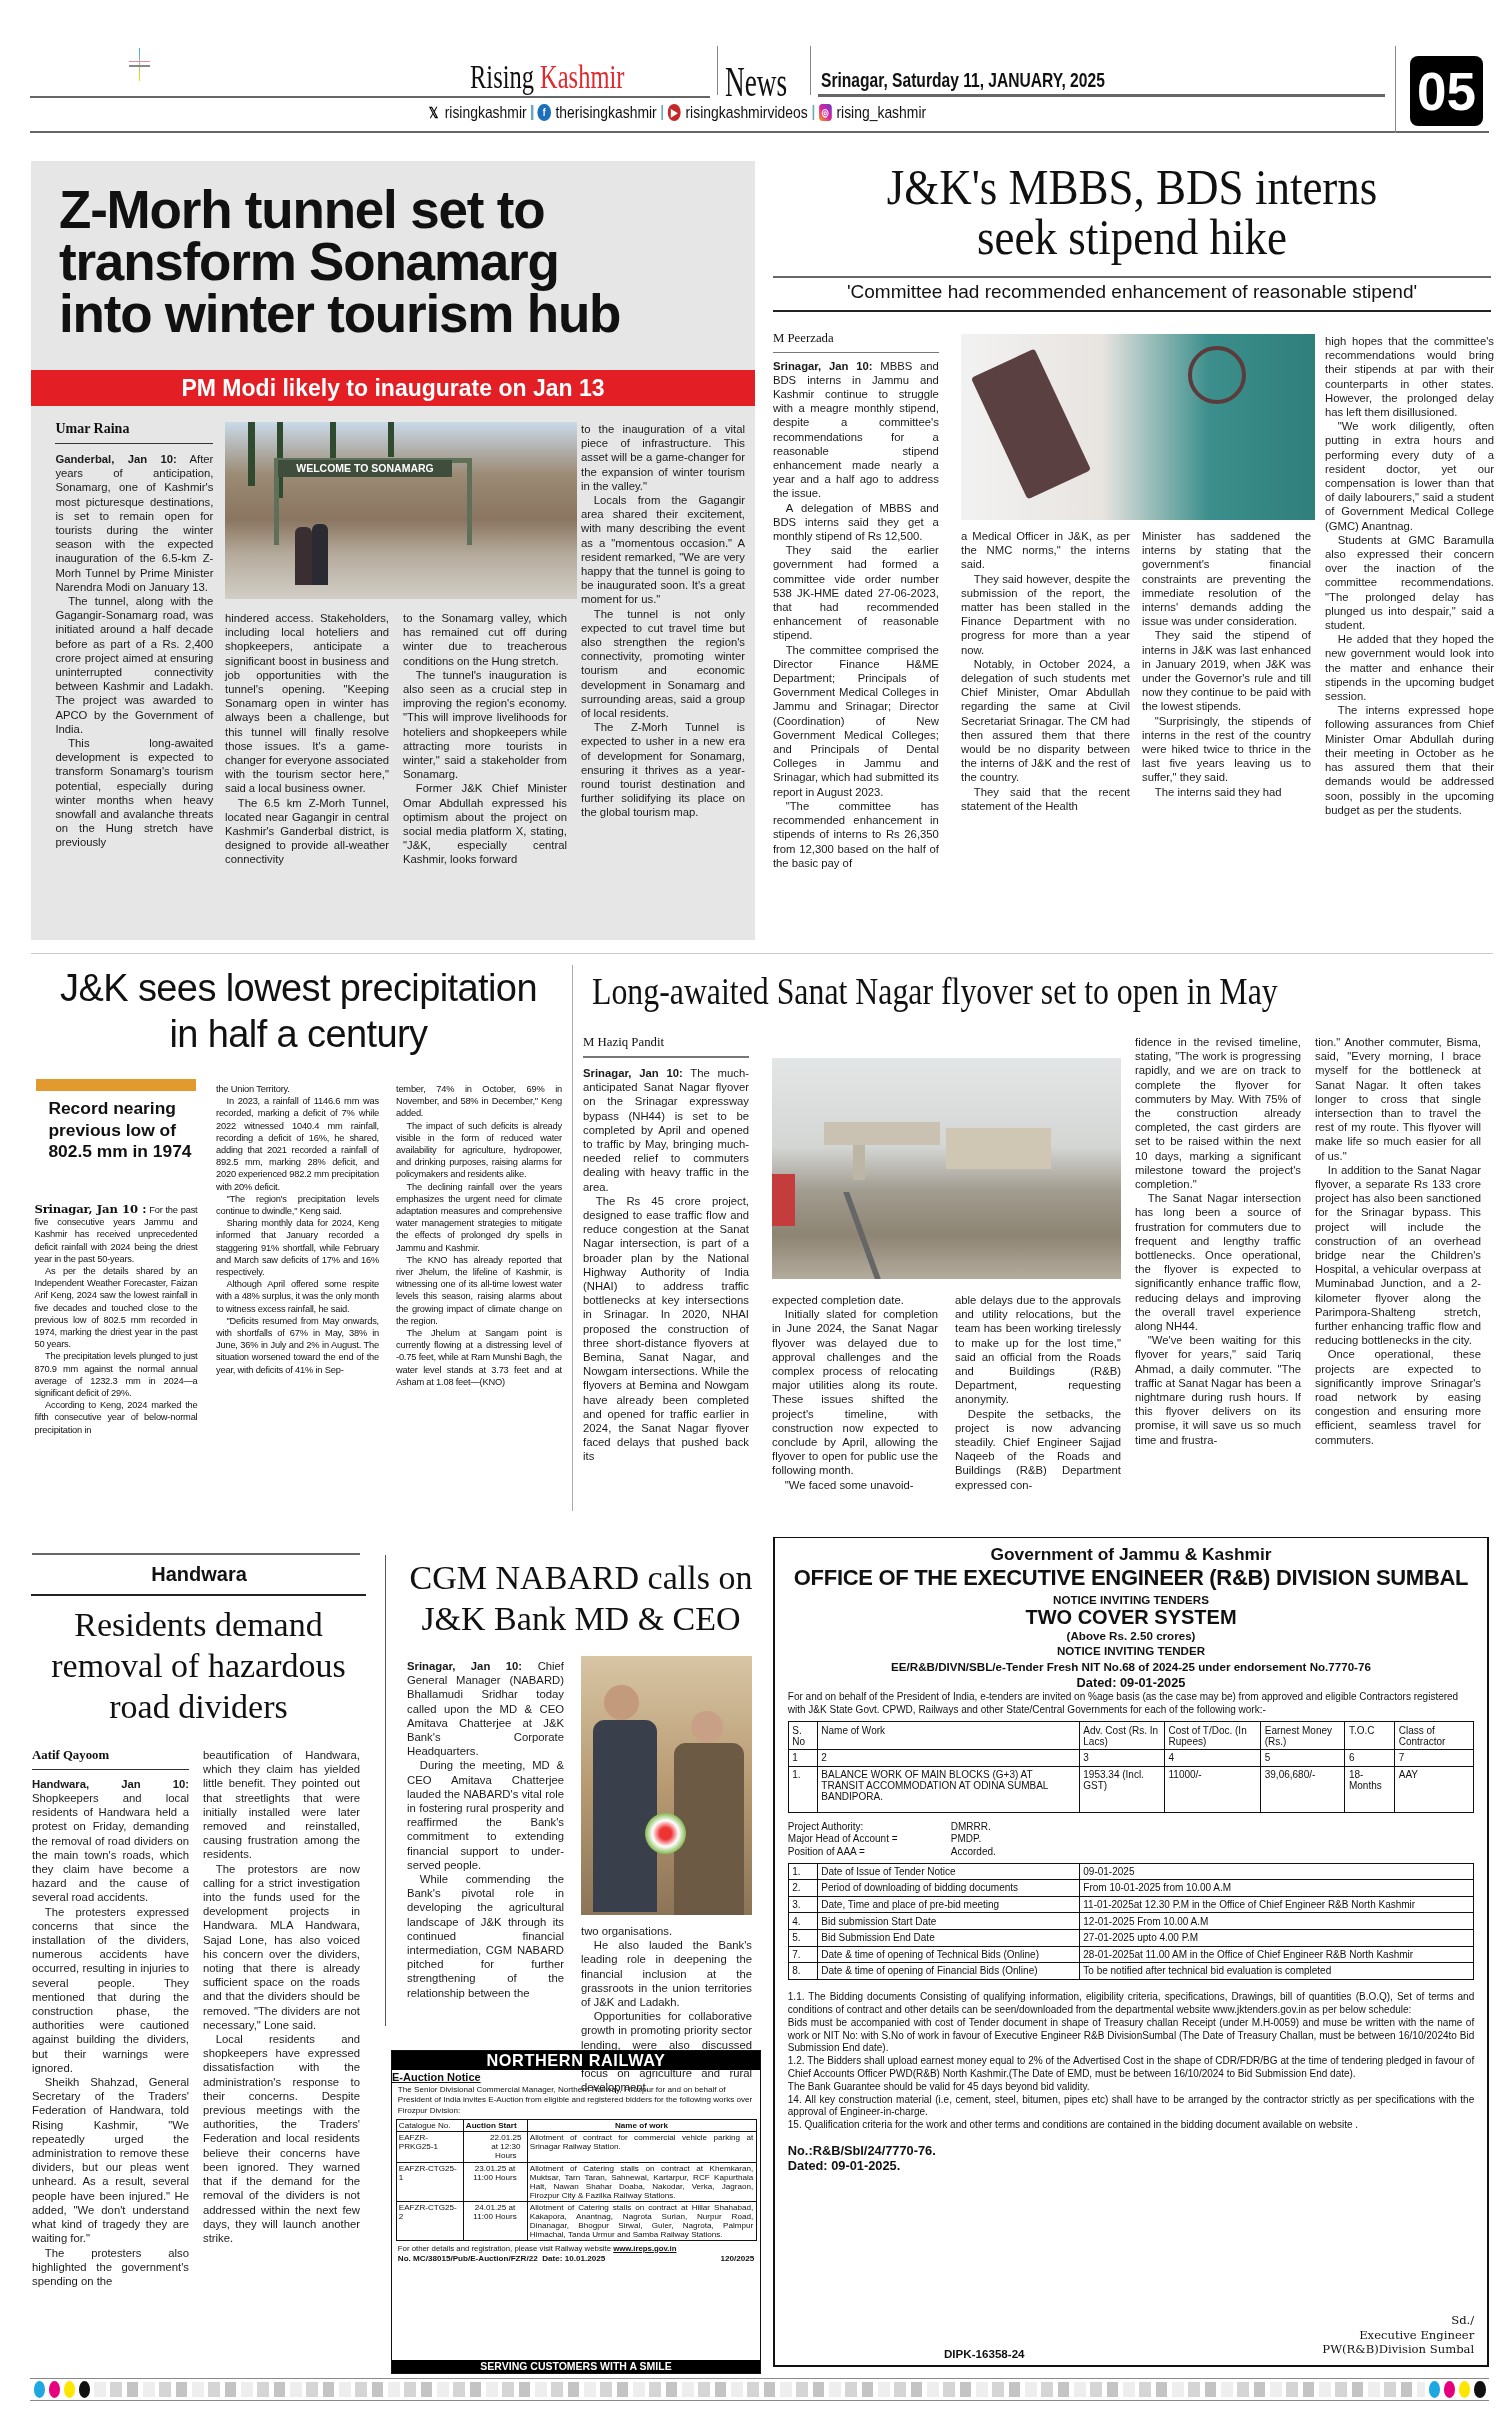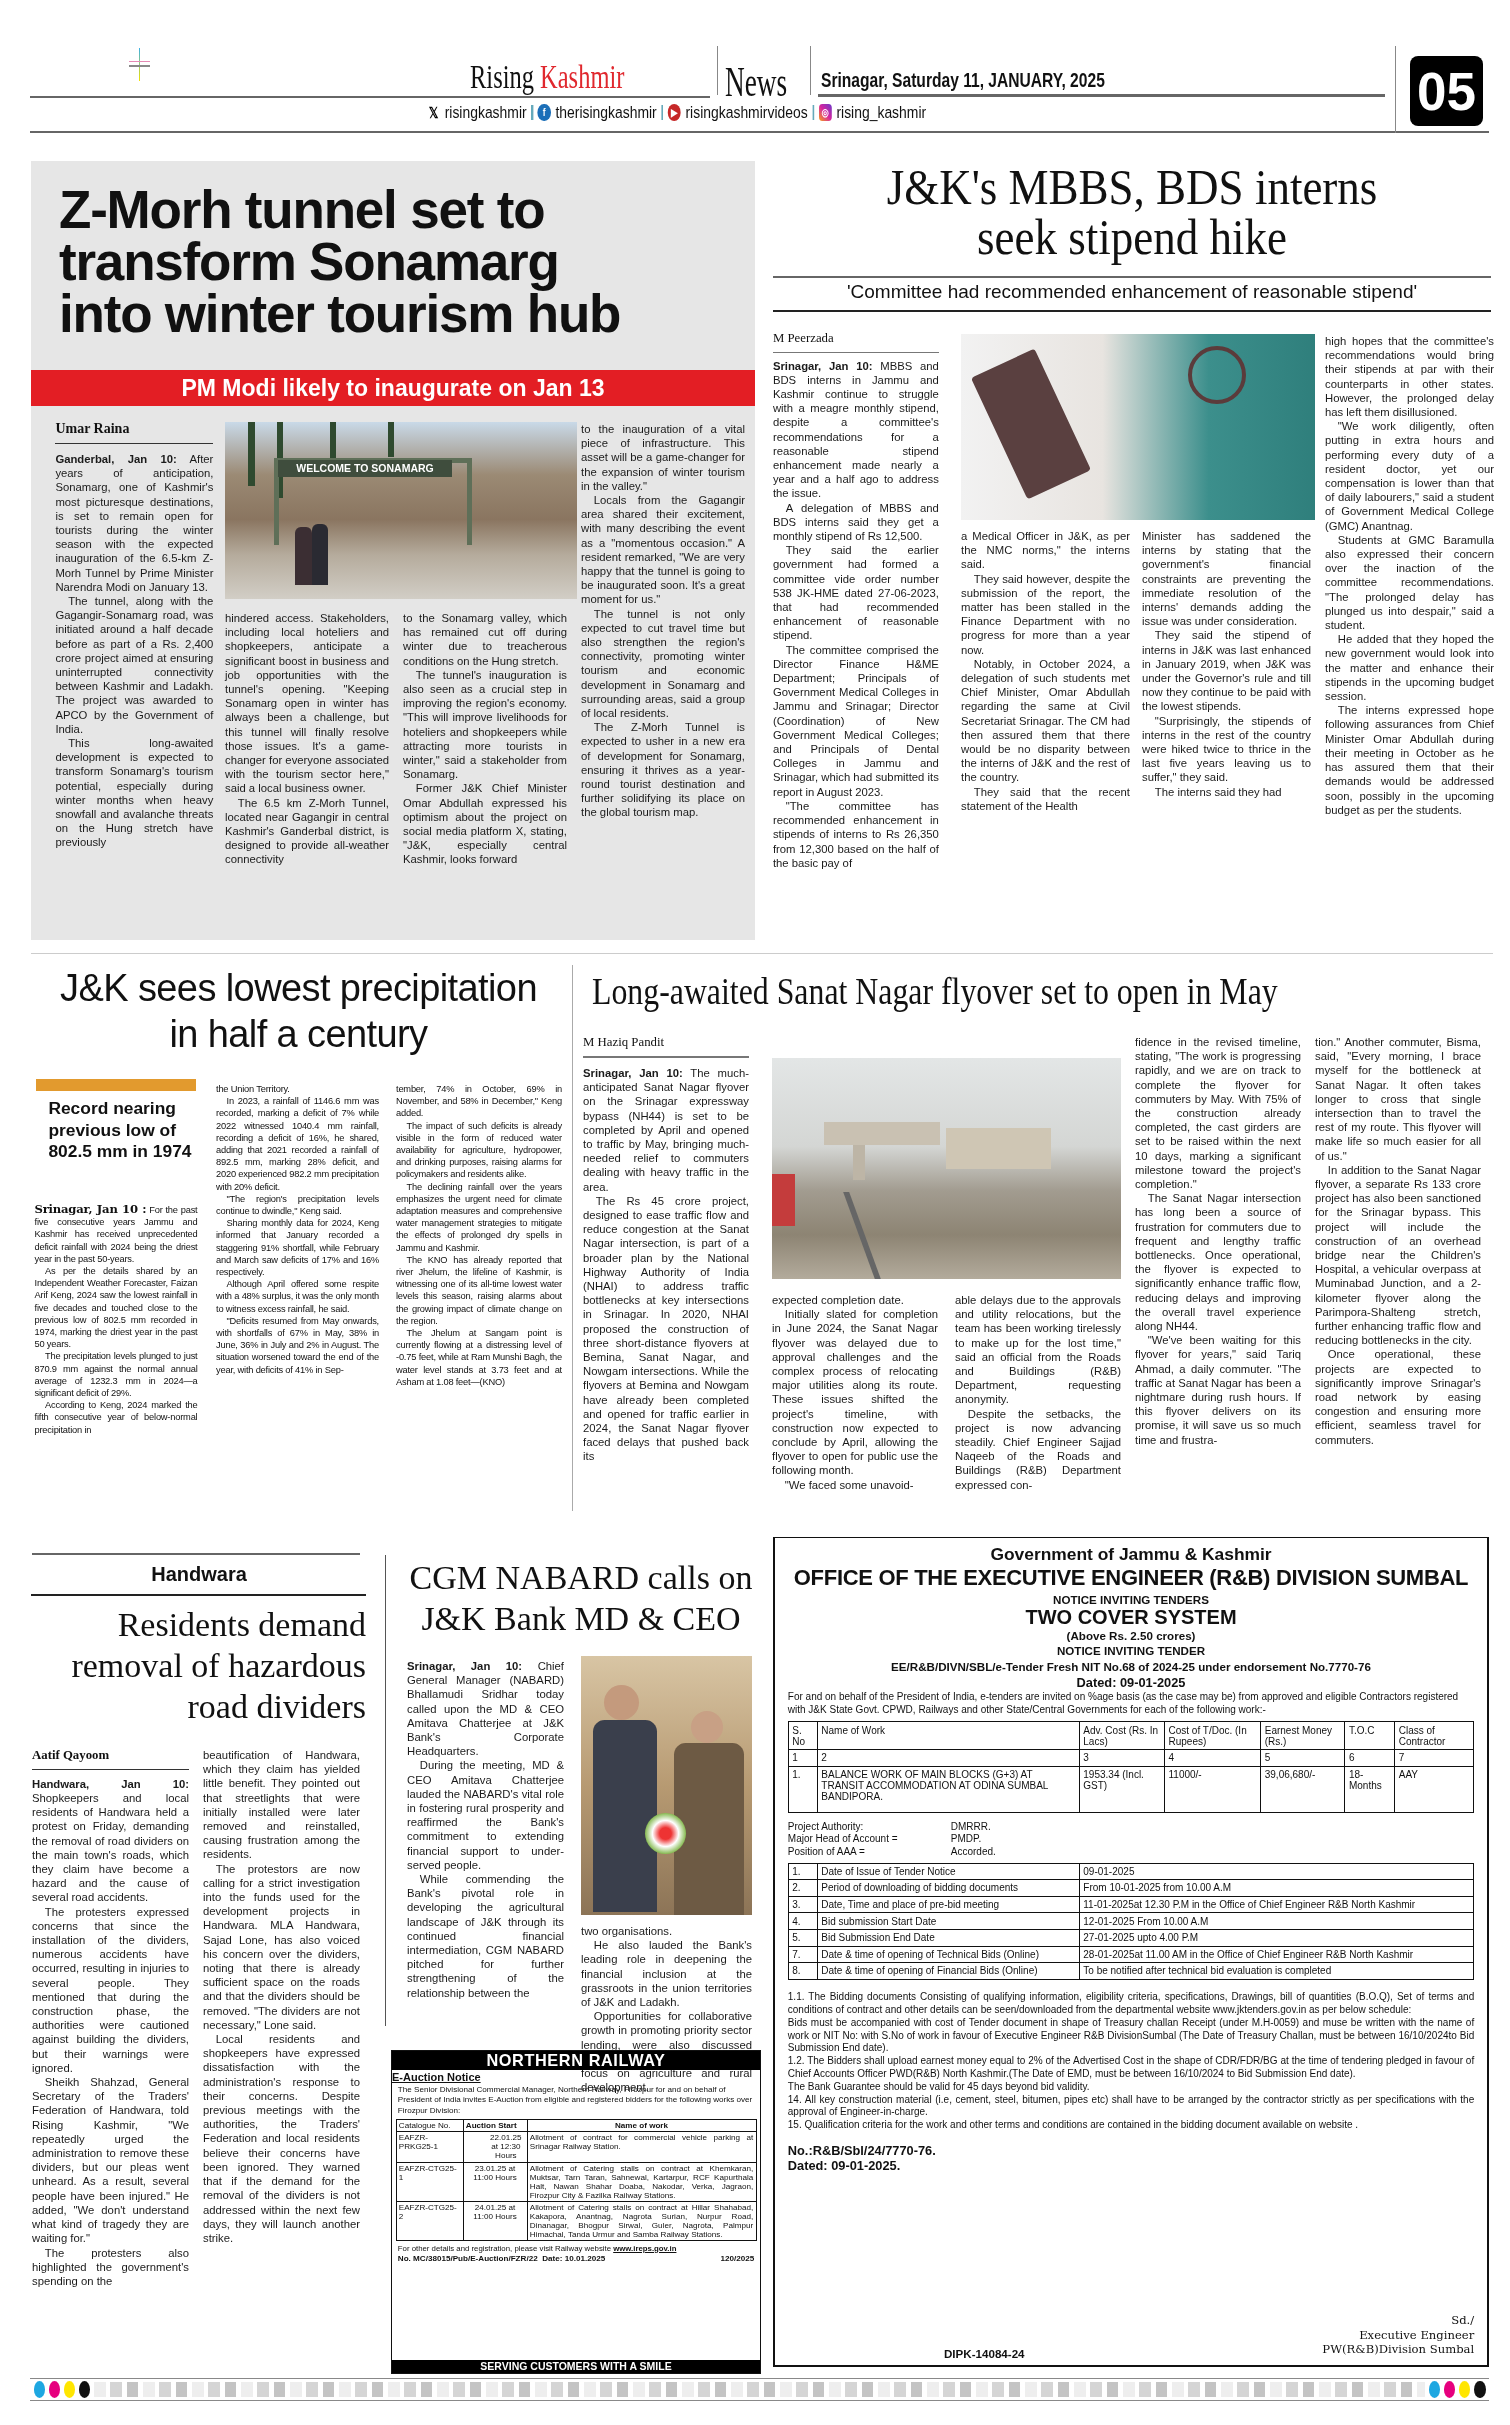--- a/index.html
+++ b/index.html
@@ -263,21 +263,21 @@
   <div class="abs col-text" style="left:732px;top:76px;width:166px;">
     <p class="first">tion." Another commuter, Bisma, said, "Every morning, I brace myself for the bottleneck at Sanat Nagar. It often takes longer to cross that single intersection than to travel the rest of my route. This flyover will make life so much easier for all of us."</p>
     <p>In addition to the Sanat Nagar flyover, a separate Rs 133 crore project has also been sanctioned for the Srinagar bypass. This project will include the construction of an overhead bridge near the Children's Hospital, a vehicular overpass at Muminabad Junction, and a 2-kilometer flyover along the Parimpora-Shalteng stretch, further enhancing traffic flow and reducing bottlenecks in the city.</p>
     <p>Once operational, these projects are expected to significantly improve Srinagar's road network by easing congestion and ensuring more efficient, seamless travel for commuters.</p>
   </div>
 </div>
 
 <div class="abs rule" style="left:32px;top:1553px;width:328px;height:1.7px;"></div>
 <div class="abs hand-kicker" style="left:32px;top:1563px;width:334px;">Handwara</div>
 <div class="abs" style="left:31px;top:1594px;width:335px;height:1.7px;background:#222;"></div>
-<div class="abs hand-head" style="left:31px;top:1604px;width:335px;text-align:right;">
+<div class="abs hand-head" style="left:31px;top:1604px;width:335px;">
   <div>Residents demand</div>
   <div>removal of hazardous</div>
   <div>road dividers</div>
 </div>
 <div class="abs" style="left:32px;top:1748px;width:157px;">
   <div class="byline" style="font-size:12.8px;">Aatif Qayoom</div>
   <div class="col-text" style="margin-top:7px;">
     <p class="first"><b>Handwara, Jan 10:</b><span> Shopkeepers and local residents of Handwara held a protest on Friday, demanding the removal of road dividers on the main town's roads, which they claim have become a hazard and the cause of several road accidents.</span></p>
     <p>The protesters expressed concerns that since the installation of the dividers, numerous accidents have occurred, resulting in injuries to several people. They mentioned that during the construction phase, the authorities were cautioned against building the dividers, but their warnings were ignored.</p>
     <p>Sheikh Shahzad, General Secretary of the Traders' Federation of Handwara, told Rising Kashmir, "We repeatedly urged the administration to remove these dividers, but our pleas went unheard. As a result, several people have been injured." He added, "We don't understand what kind of tragedy they are waiting for."</p>
@@ -460,21 +460,21 @@
     <div>Bids must be accompanied with cost of Tender document in shape of Treasury challan Receipt (under M.H-0059) and muse be written with the name of work or NIT No: with S.No of work in favour of Executive Engineer R&amp;B DivisionSumbal (The Date of Treasury Challan, must be between 16/10/2024to Bid Submission End date).</div>
     <div>1.2. The Bidders shall upload earnest money equal to 2% of the Advertised Cost in the shape of CDR/FDR/BG  at the time of tendering pledged in favour of Chief Accounts Officer PWD(R&amp;B) North Kashmir.(The Date of EMD, must be between 16/10/2024 to Bid Submission End date).</div>
     <div>The Bank Guarantee should be valid for 45 days beyond bid validity.</div>
     <div>14. All key construction material (i.e, cement, steel, bitumen, pipes etc) shall have to be arranged by the contractor strictly as per specifications with the approval of Engineer-in-charge.</div>
     <div>15. Qualification criteria for the work and other terms and conditions are contained in the bidding document available on website .</div>
   </div>
   <div style="font-weight:bold;font-size:12.8px;margin-top:11px;">
     <div>No.:R&amp;B/Sbl/24/7770-76.</div>
     <div>Dated: 09-01-2025.</div>
   </div>
-  <div class="abs" style="left:169px;bottom:4.6px;font-weight:bold;font-size:11.6px;">DIPK-14084-24</div>
+  <div class="abs" style="left:169px;bottom:4.6px;font-weight:bold;font-size:11.6px;">DIPK-16358-24</div>
   <div class="abs serif" style="right:12.8px;bottom:8.1px;text-align:right;font-size:11.6px;line-height:14.5px;">
     <div>Sd./</div>
     <div>Executive Engineer</div>
     <div>PW(R&amp;B)Division Sumbal</div>
   </div>
 </div>
 
 <div class="abs regbar" style="left:30px;top:2378px;width:1459px;height:23px;border-top:1.2px solid #888;border-bottom:1.2px solid #888;padding:0 3.5px;">
   <span class="dot" style="background:#1ea7e1;"></span>
   <span class="dot" style="background:#e6007e;"></span>

